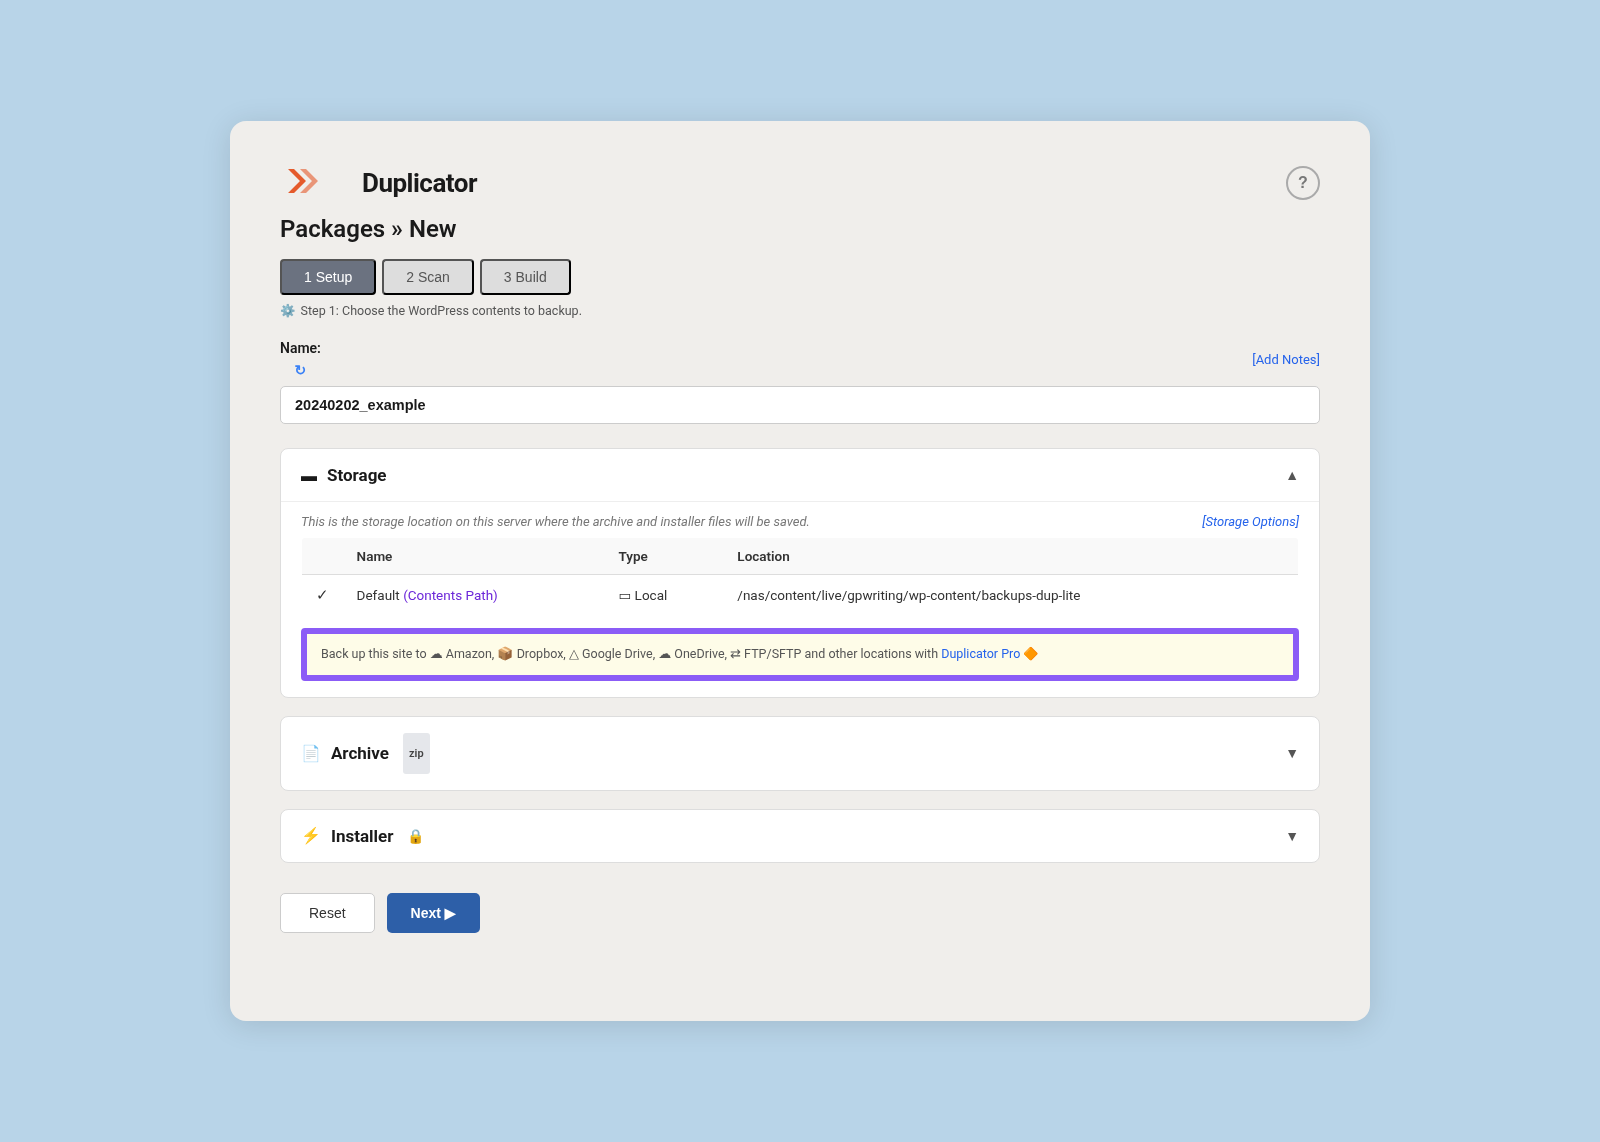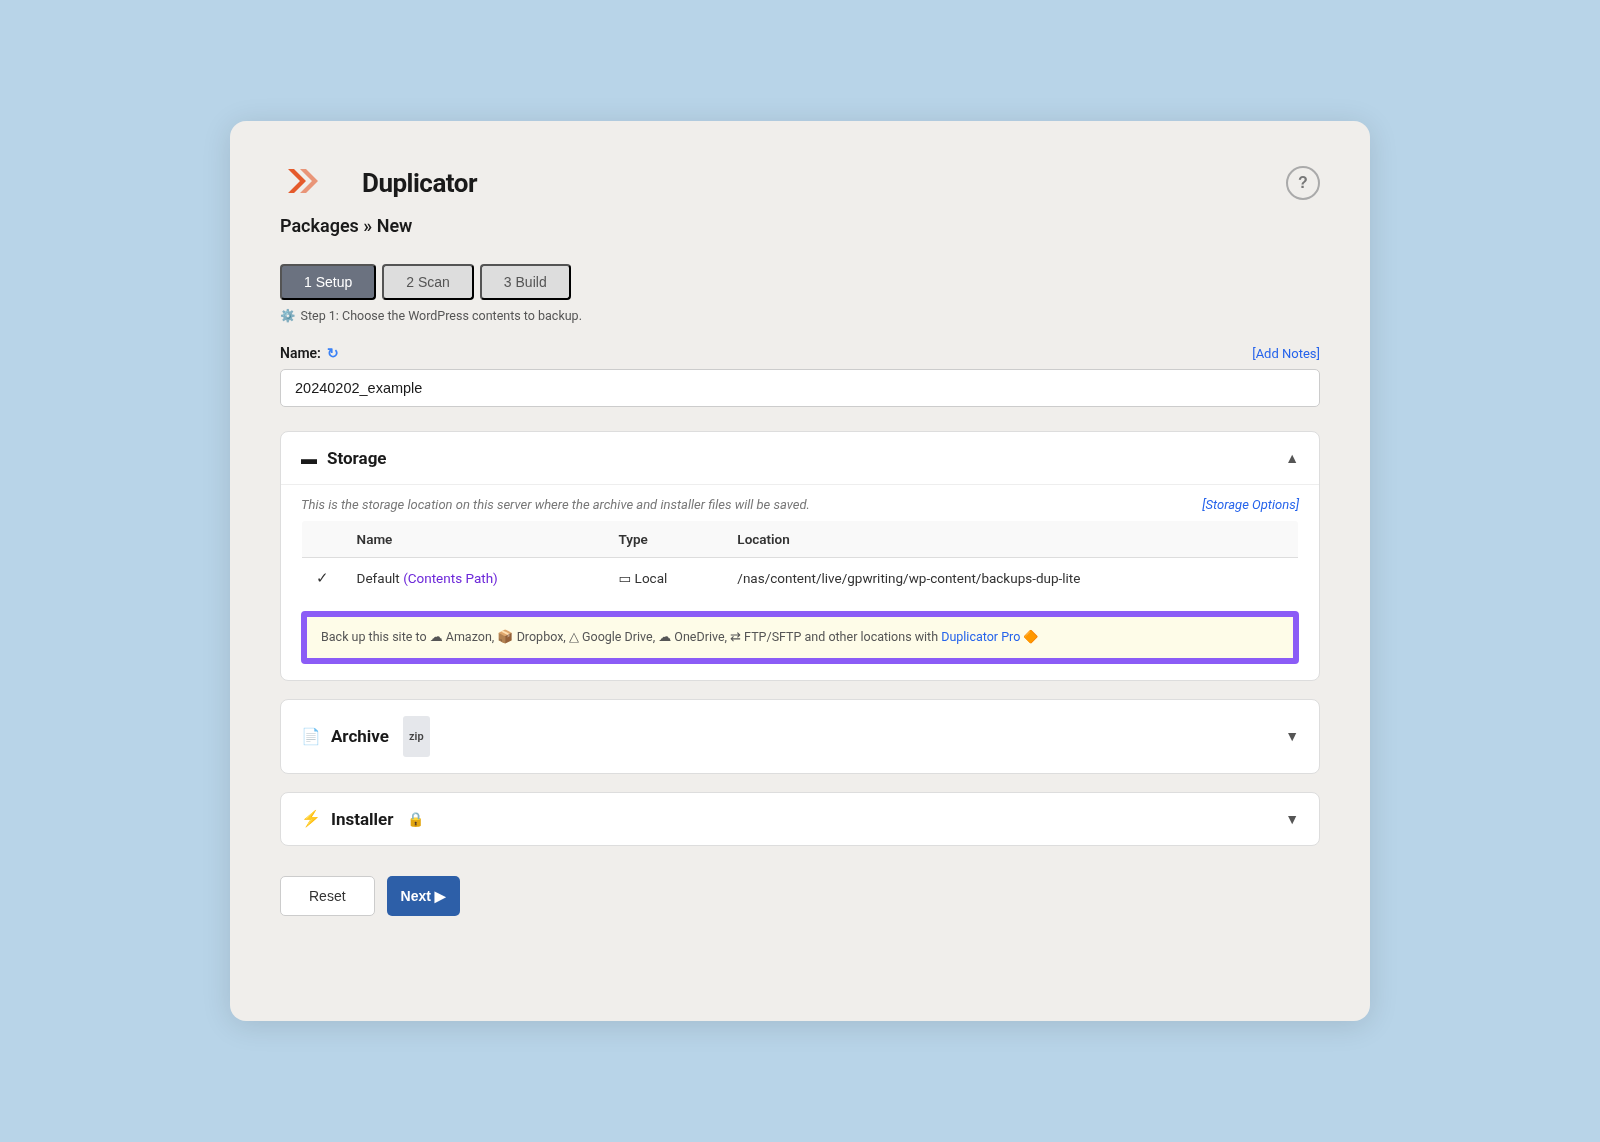--- a/index.html
+++ b/index.html
@@ -59,24 +59,24 @@
       color: #777;
       font-size: 16px;
       cursor: pointer;
       display: flex;
       align-items: center;
       justify-content: center;
       font-weight: 600;
     }
 
     .breadcrumb {
-      font-size: 18px;
+      font-size: 24px;
       font-weight: 600;
       color: #1a1a1a;
-      margin-bottom: 28px;
+      margin-bottom: 16px;
     }
 
     .steps-bar {
       display: flex;
       gap: 6px;
       margin-bottom: 8px;
       align-items: flex-end;
     }
 
     .step {
@@ -113,20 +113,21 @@
       margin-bottom: 8px;
     }
 
     .name-label {
       font-size: 14px;
       font-weight: 600;
       color: #1a1a1a;
       display: flex;
       align-items: center;
       gap: 6px;
+      flex-direction: column;
     }
 
     .refresh-icon {
       color: #3b82f6;
       font-size: 14px;
       cursor: pointer;
     }
 
     .add-notes-link {
       font-size: 13px;
@@ -138,20 +139,21 @@
     .name-input {
       width: 100%;
       padding: 10px 14px;
       border: 1px solid #ccc;
       border-radius: 5px;
       font-size: 14.5px;
       color: #1a1a1a;
       background: #fff;
       margin-bottom: 24px;
       outline: none;
+      font-weight: bold;
     }
 
     .section-card {
       background: #fff;
       border: 1px solid #ddd;
       border-radius: 8px;
       margin-bottom: 18px;
       overflow: hidden;
     }
 
@@ -288,21 +290,21 @@
       border: 1.5px solid #ccc;
       border-radius: 5px;
       background: #fff;
       color: #333;
       font-size: 14px;
       font-weight: 500;
       cursor: pointer;
     }
 
     .btn-next {
-      padding: 11px 14px;
+      padding: 11px 24px;
       border: none;
       border-radius: 5px;
       background: #2d5fa8;
       color: #fff;
       font-size: 14px;
       font-weight: 600;
       cursor: pointer;
       display: flex;
       align-items: center;
       gap: 6px;

